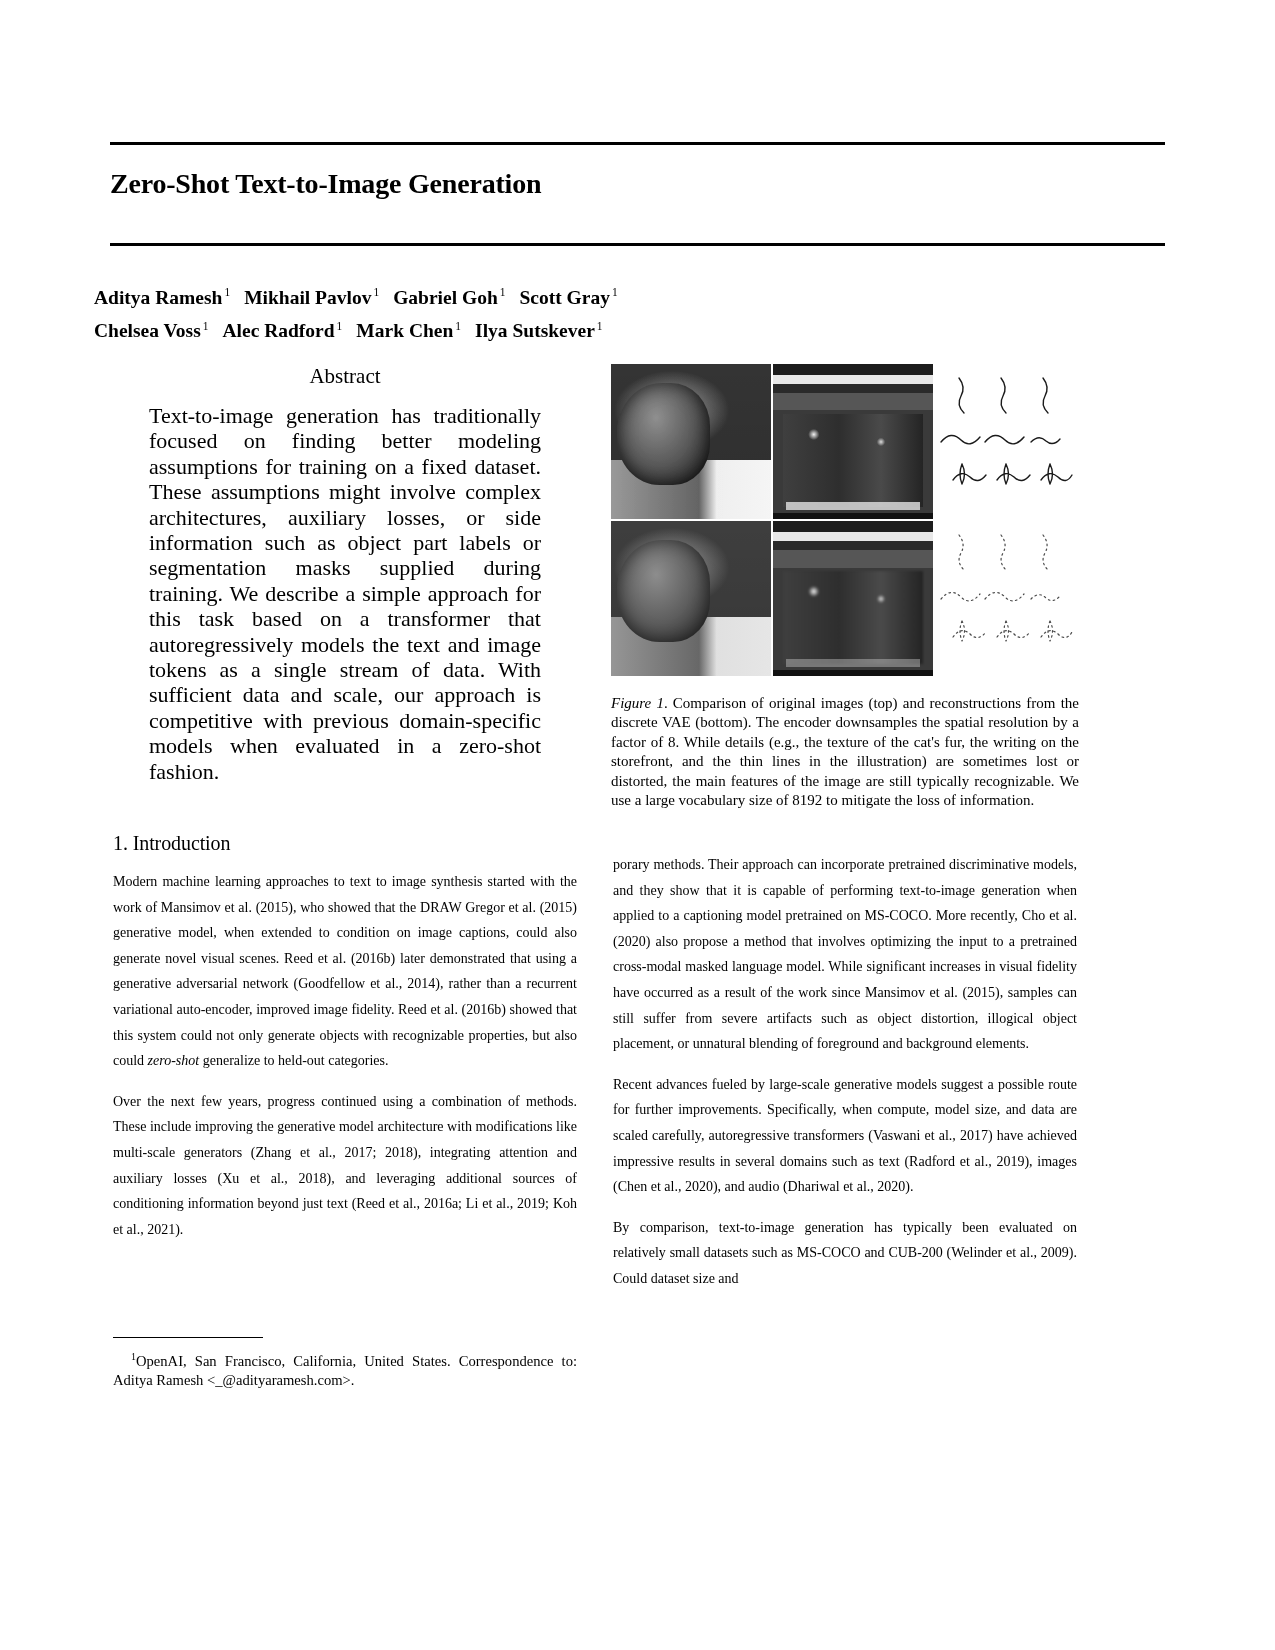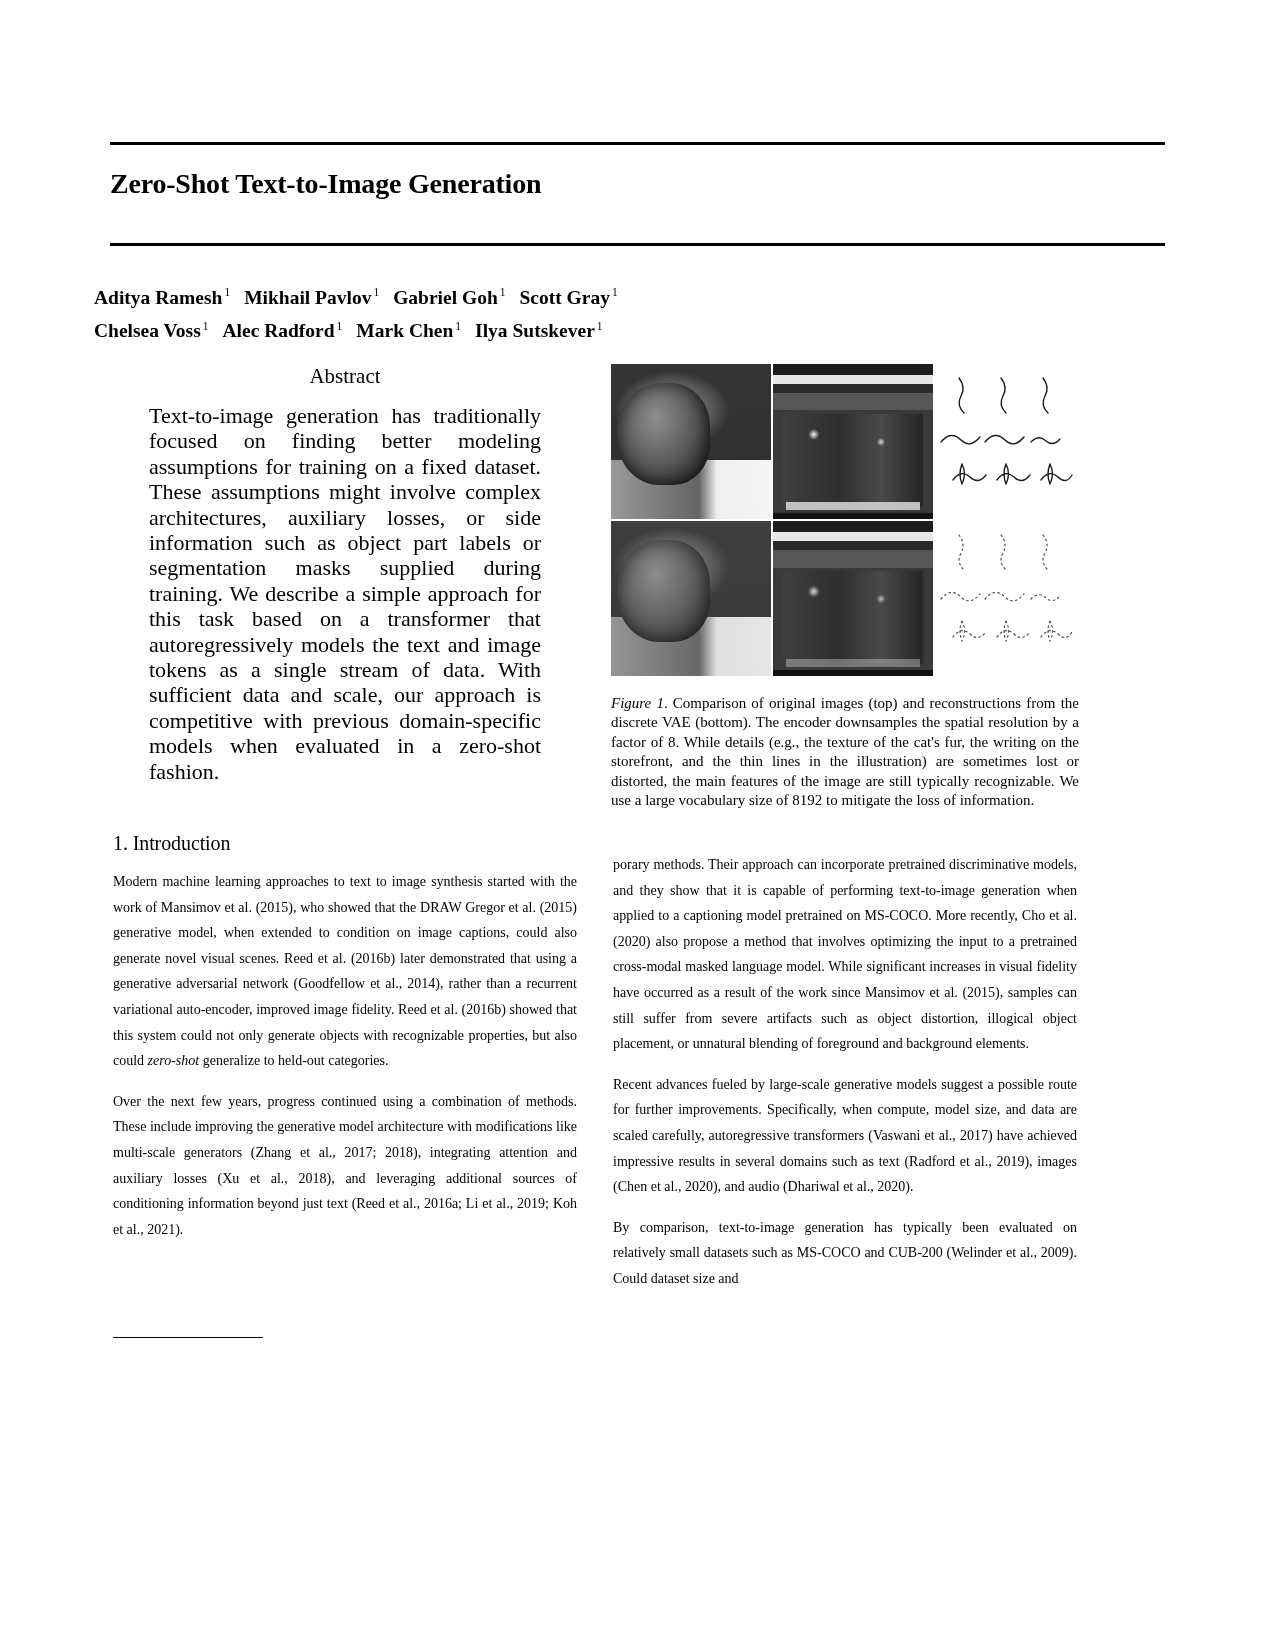--- a/index.html
+++ b/index.html
@@ -244,20 +244,21 @@
     <h2 class="section">1. Introduction</h2>
 
     <p class="body"><span>Modern machine learning approaches to text to image synthesis started with the work of Mansimov et al. (2015), who showed that the DRAW Gregor et al. (2015) generative model, when extended to condition on image captions, could also generate novel visual scenes. Reed et al. (2016b) later demonstrated that using a generative adversarial network (Goodfellow et al., 2014), rather than a recurrent variational auto-encoder, improved image fidelity. Reed et al. (2016b) showed that this system could not only generate objects with recognizable properties, but also could </span><span class="it">zero-shot</span><span> generalize to held-out categories.</span></p>
 
     <p class="body">Over the next few years, progress continued using a combination of methods. These include improving the generative model architecture with modifications like multi-scale generators (Zhang et al., 2017; 2018), integrating attention and auxiliary losses (Xu et al., 2018), and leveraging additional sources of conditioning information beyond just text (Reed et al., 2016a; Li et al., 2019; Koh et al., 2021).</p>
 
   </div>
 
   <div class="footnote">
     <div class="footnote-rule"></div>
+    <p><sup>1</sup><span>OpenAI, San Francisco, California, United States. Correspondence to: Aditya Ramesh &lt;_@adityaramesh.com&gt;.</span></p>
   </div>
 
   <div class="figure-wrap">
     <div class="fig-grid">
 
       <div class="fig-cell cat"></div>
       <div class="fig-cell store"></div>
       <div class="fig-cell illus">
         <svg width="145" height="155" viewBox="0 0 145 155">
           <g fill="none" stroke="#1a1a1a" stroke-width="1.4" stroke-linecap="round">

